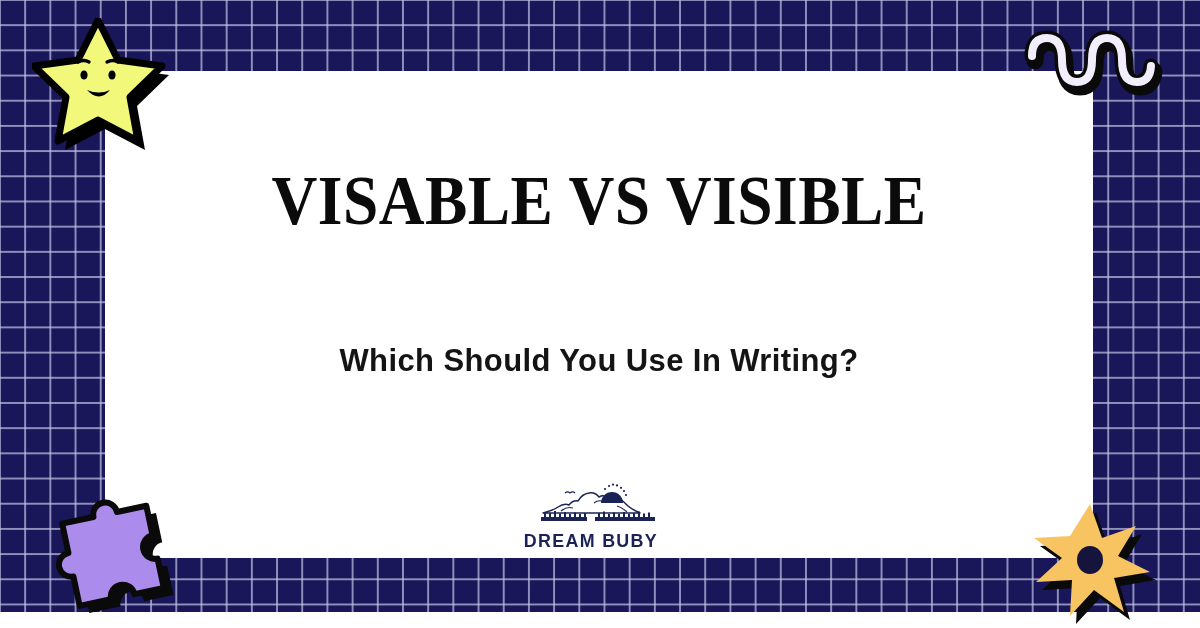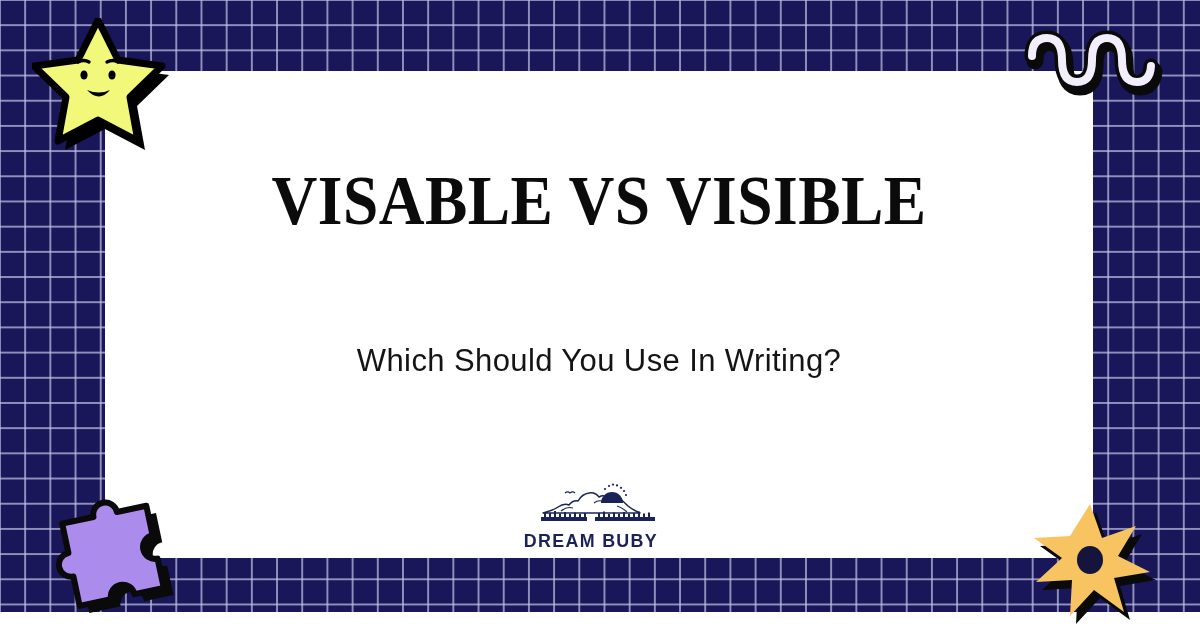--- a/index.html
+++ b/index.html
@@ -42,21 +42,21 @@
     transform:scaleX(0.92);
   }
 
   .subtitle{
     position:absolute;
     left:50%; transform:translateX(-50%);
     top:264px;
     width:520px;
     text-align:center;
     font-family:"Liberation Sans", sans-serif;
-    font-weight:400;
+    font-weight:700;
     font-size:31px;
     line-height:1.65;
     letter-spacing:0.4px;
     color:#141414;
   }
 
   
   .logo{
     position:absolute;
     left:50%; transform:translateX(-50%);

